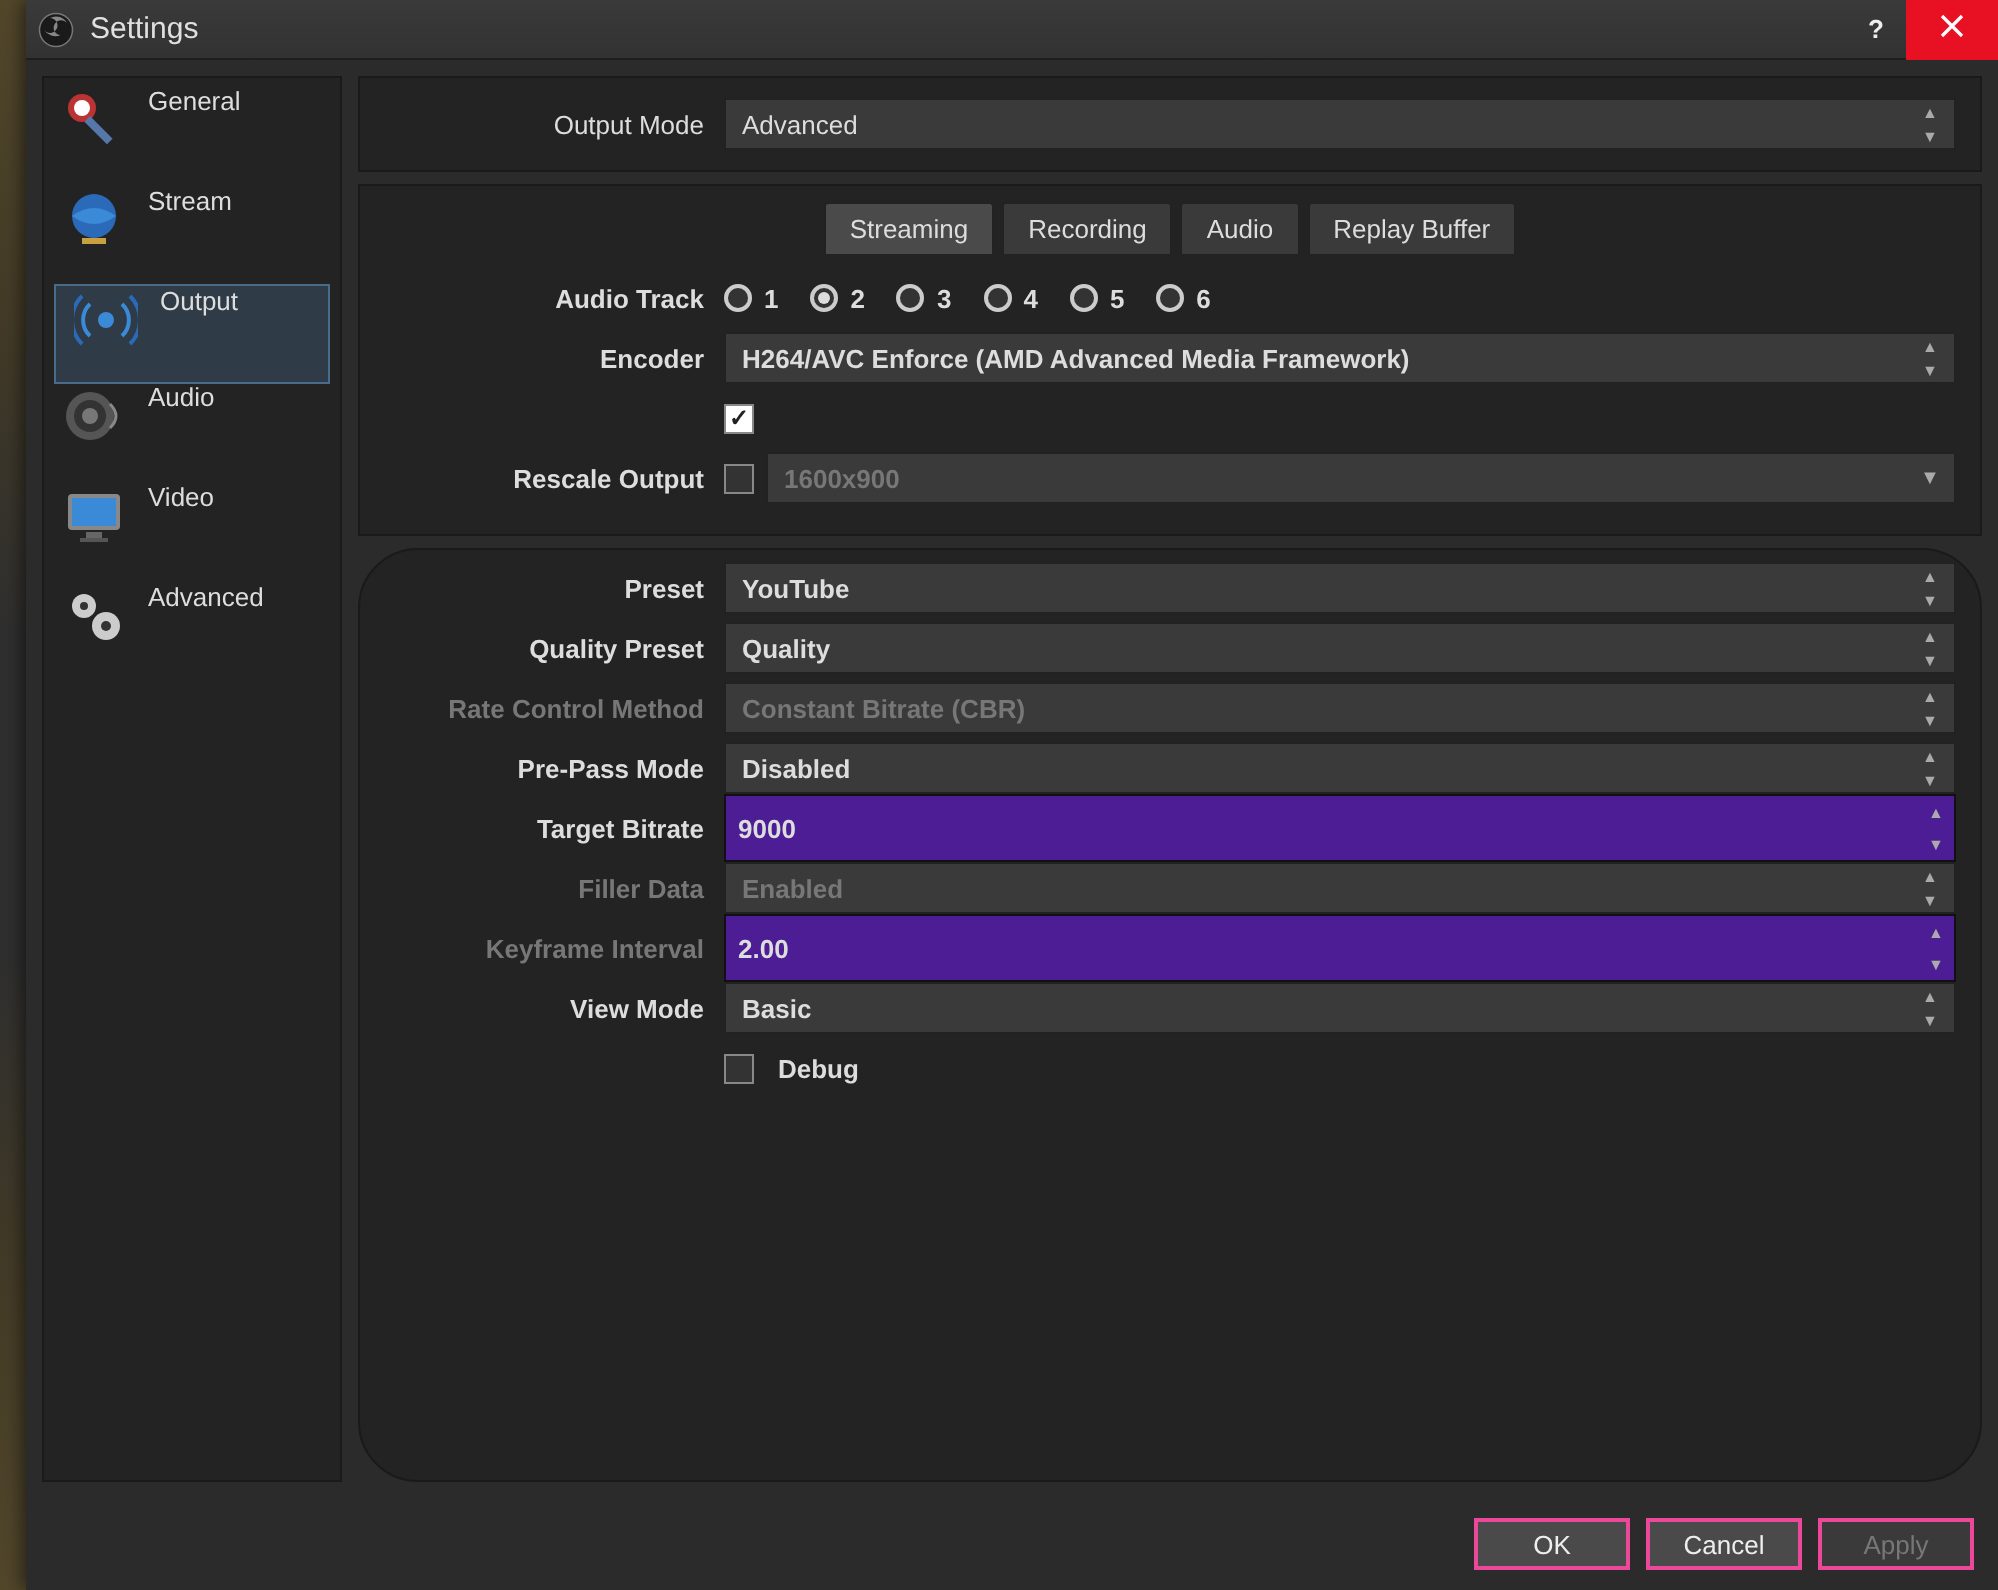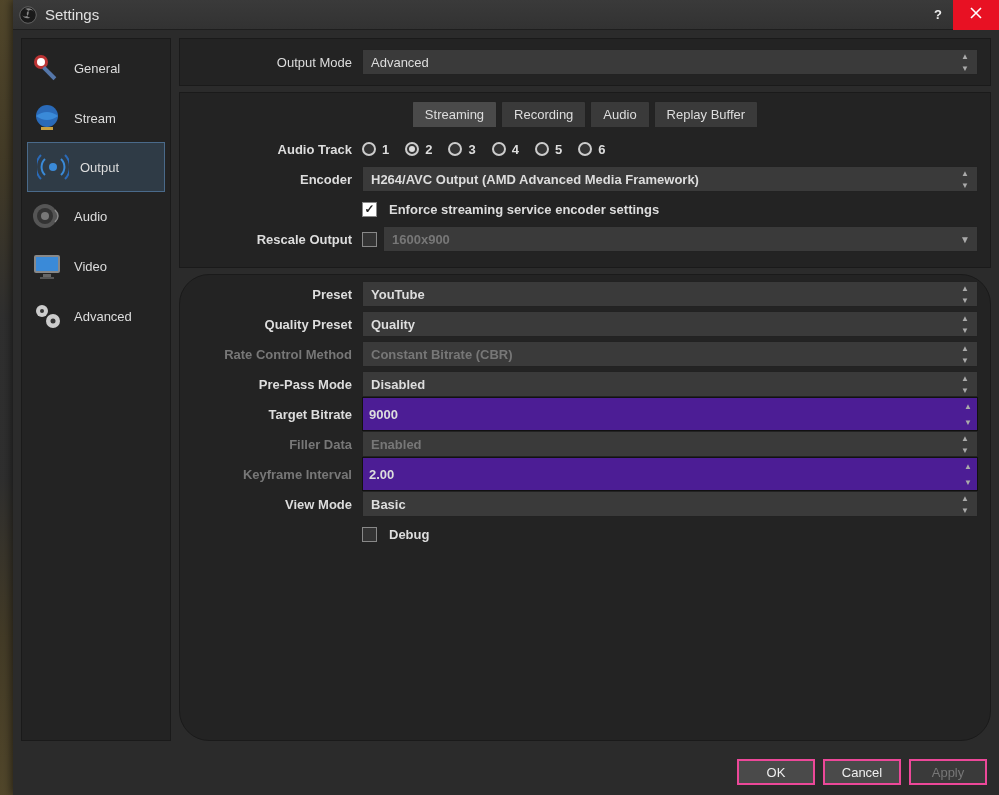--- a/index.html
+++ b/index.html
@@ -17,21 +17,21 @@
 .titlebar .title { flex: 0 0 auto; font-size: 15px; }
 .titlebar .spacer { flex: 1; }
 .tb-btn { width: 46px; height: 30px; display: flex; align-items: center; justify-content: center; color: #eee; }
 .tb-help { width: 30px; font-weight: bold; font-size: 16px; }
 .tb-close { background: #e81123; color: #fff; }
 
 .dialog-body { flex: 1; display: flex; padding: 8px; gap: 8px; background: #2b2b2b; }
 
 
 .sidebar { width: 150px; background: #232323; border: 1px solid #1a1a1a; display: flex; flex-direction: column; padding: 4px 0; }
-.side-item { display: flex; align-items: center; height: 50px; padding: 0 8px; color: #ddd; gap: 10px; cursor: pointer; }
+.side-item { display: flex; align-items: flex-start; height: 50px; padding: 0 8px; color: #ddd; gap: 10px; cursor: pointer; }
 .side-item.selected { background: #2f3b46; border: 1px solid #4a6a8a; margin: -1px 5px; }
 .side-icon { width: 34px; height: 34px; display: flex; align-items: center; justify-content: center; flex-shrink:0; }
 .side-icon svg { width: 32px; height: 32px; }
 
 
 .main { flex: 1; display: flex; flex-direction: column; gap: 6px; justify-content: center; }
 .panel { background: #232323; border: 1px solid #1a1a1a; }
 .panel-top { padding: 10px 12px; display:flex; align-items:center; }
 .lbl-right { width: 170px; text-align: right; color: #ddd; padding-right: 10px; flex-shrink:0; }
 .lbl-right.disabled { color: #777; }
@@ -200,33 +200,32 @@
               <span class="radio"></span>
                 <span class="radio-lbl">5</span>
               <span class="radio"></span>
                 <span class="radio-lbl">6</span>
             </div>
           </div>
 
           <div class="row">
             <span class="lbl-right">Encoder</span>
             <div class="combo">
-              <span>H264/AVC Output (AMD Advanced Media Framework)</span>
+              <span>H264/AVC Enforce (AMD Advanced Media Framework)</span>
               <div class="spinner">
                   <span class="spin-btn">▲</span>
                   <span class="spin-btn">▼</span>
                 </div>
             </div>
           </div>
 
           <div class="row">
             <span class="lbl-right"></span>
             <div class="field">
               <span class="check on">✓</span>
-              <span class="check-lbl">Enforce streaming service encoder settings</span>
             </div>
           </div>
 
           <div class="row">
             <span class="lbl-right">Rescale Output</span>
             <span class="check" style="margin-right:6px"></span>
             <div class="combo disabled">
               <span>1600x900</span>
               <div class="dropbtn">▼</div>
             </div>

